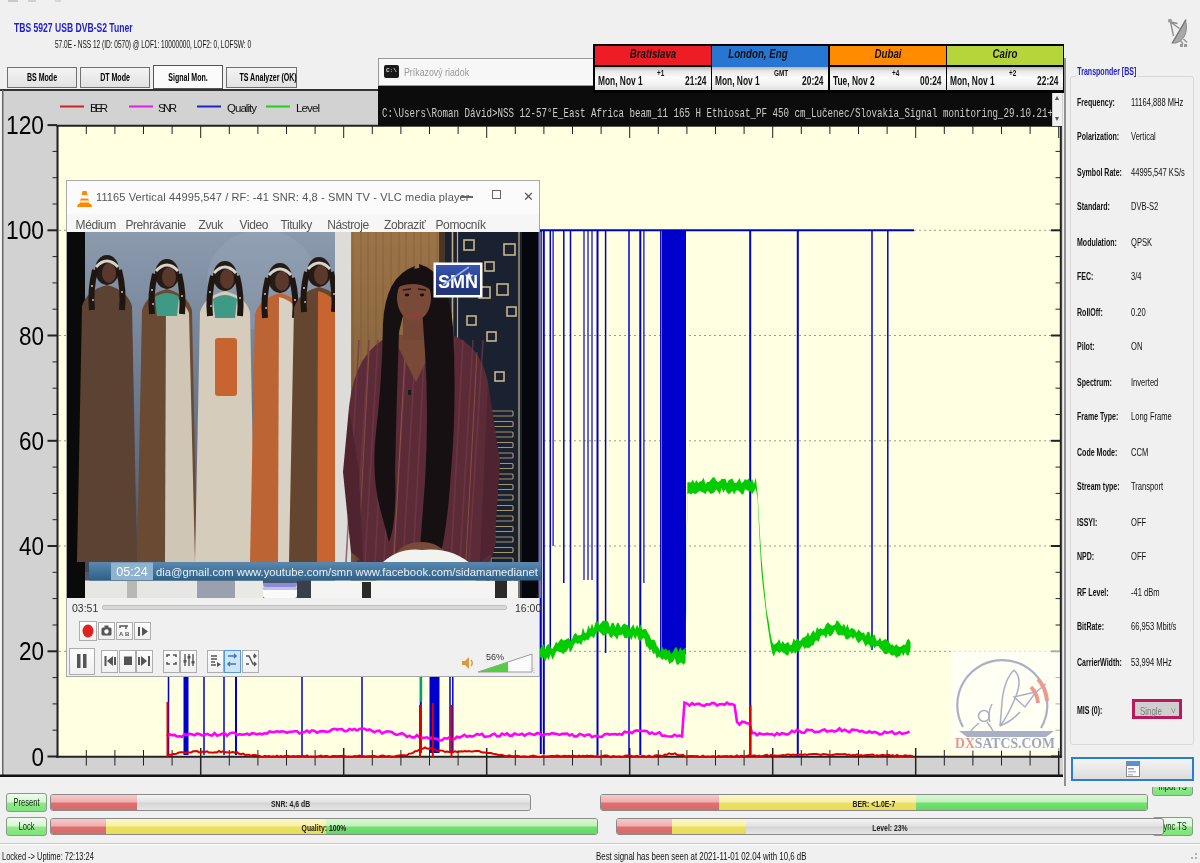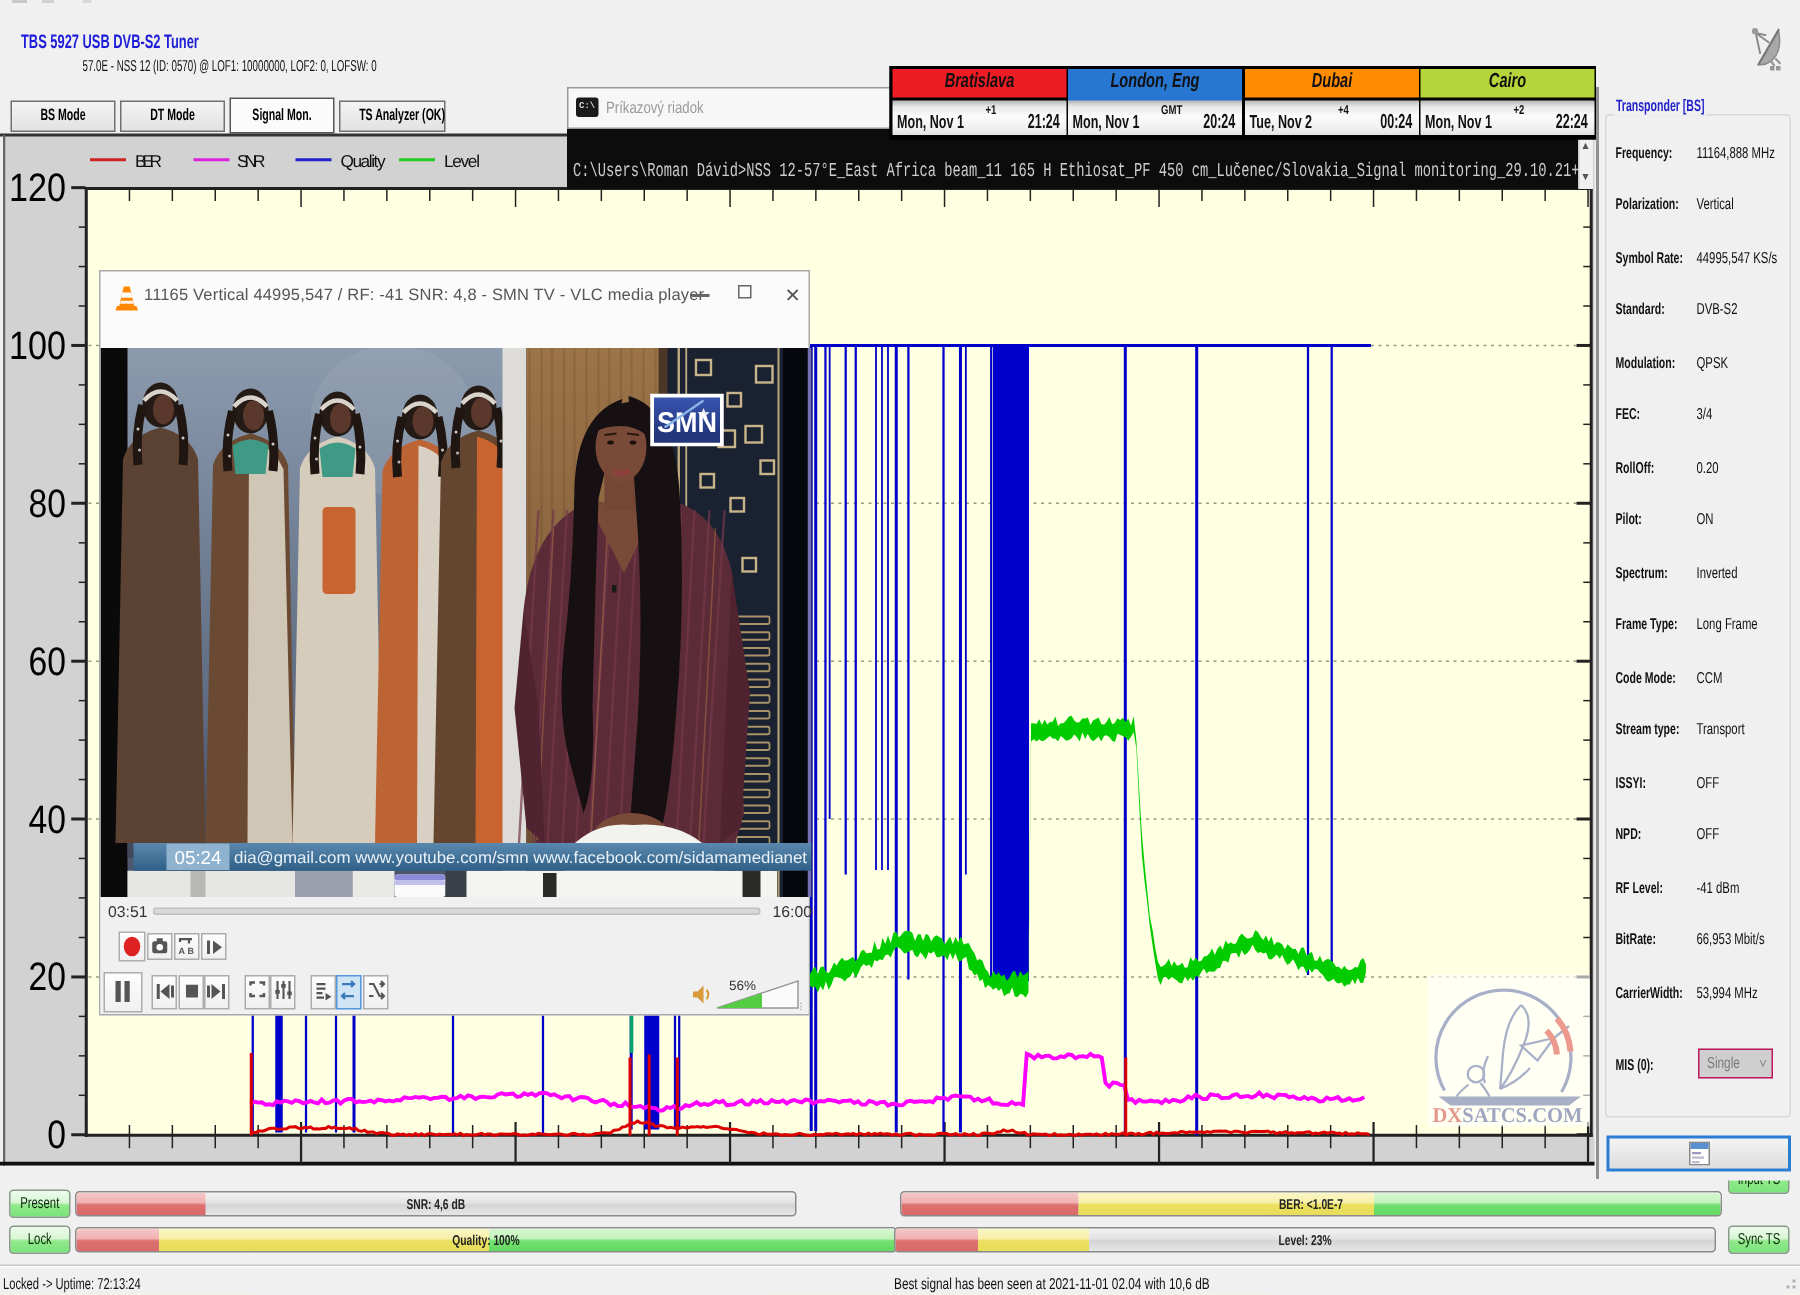--- a/index.html
+++ b/index.html
@@ -283,21 +283,21 @@
 <div class="abs" style="left:593px;top:44px;width:471px;height:49px;background:#000;z-index:6;border:1px solid #000">
 
  <div class="abs" style="left:1px;top:1px;width:116px;height:19px;background:#ee1c25;text-align:center;line-height:19px">
    <span style="display:block;transform:scaleX(0.72);font:bold italic 13.5px 'Liberation Sans',sans-serif;color:#111">Bratislava</span>
     </div>
  <div class="abs" style="left:1px;top:22px;width:116px;height:23px;background:linear-gradient(#b5b5b5 0%,#e8e8e8 18%,#fbfbfb 45%,#f2f2f2 75%,#e0e0e0 100%)">
    <span class="abs cx" style="left:3px;top:7px;font:bold 12.5px 'Liberation Sans',sans-serif;color:#111;transform:scaleX(0.67)">Mon, Nov 1</span>
    <span class="abs cx" style="left:62px;top:1px;font:bold 8.5px 'Liberation Sans',sans-serif;color:#111;transform:scaleX(0.75)">+1</span>
    <span class="abs" style="right:4px;top:6px;font:bold 13.5px 'Liberation Sans',sans-serif;color:#111;white-space:nowrap;transform:scaleX(0.62);transform-origin:100% 50%">21:24</span>
     </div>
- <div class="abs" style="left:118px;top:1px;width:116px;height:23px;background:#2776d2;text-align:center;line-height:19px">
+ <div class="abs" style="left:118px;top:1px;width:116px;height:23px;background:#2776d2;line-height:19px">
    <span style="display:block;transform:scaleX(0.72);font:bold italic 13.5px 'Liberation Sans',sans-serif;color:#111">London, Eng</span>
     </div>
  <div class="abs" style="left:118px;top:22px;width:116px;height:23px;background:linear-gradient(#b5b5b5 0%,#e8e8e8 18%,#fbfbfb 45%,#f2f2f2 75%,#e0e0e0 100%)">
    <span class="abs cx" style="left:3px;top:7px;font:bold 12.5px 'Liberation Sans',sans-serif;color:#111;transform:scaleX(0.67)">Mon, Nov 1</span>
    <span class="abs cx" style="left:62px;top:1px;font:bold 8.5px 'Liberation Sans',sans-serif;color:#111;transform:scaleX(0.75)">GMT</span>
    <span class="abs" style="right:4px;top:6px;font:bold 13.5px 'Liberation Sans',sans-serif;color:#111;white-space:nowrap;transform:scaleX(0.62);transform-origin:100% 50%">20:24</span>
     </div>
  <div class="abs" style="left:236px;top:1px;width:116px;height:19px;background:#ff8c00;text-align:center;line-height:19px">
    <span style="display:block;transform:scaleX(0.72);font:bold italic 13.5px 'Liberation Sans',sans-serif;color:#111">Dubai</span>
     </div>
@@ -349,21 +349,21 @@
 <div class="rlab" style="top:550px;z-index:4">NPD:</div>
 <div class="rval" style="top:550px;z-index:4">OFF</div>
 <div class="rlab" style="top:586px;z-index:4">RF Level:</div>
 <div class="rval" style="top:586px;z-index:4">-41 dBm</div>
 <div class="rlab" style="top:620px;z-index:4">BitRate:</div>
 <div class="rval" style="top:620px;z-index:4">66,953 Mbit/s</div>
 <div class="rlab" style="top:656px;z-index:4">CarrierWidth:</div>
 <div class="rval" style="top:656px;z-index:4">53,994 MHz</div>
 
 <div class="rlab" style="top:704px;z-index:4">MIS (0):</div>
-<div class="abs" style="left:1132px;top:699px;width:50px;height:20px;background:#cfcfcf;border:1px solid #be185d;z-index:4">
+<div class="abs" style="left:1132px;top:699px;width:50px;height:20px;background:#cfcfcf;border:3px solid #be185d;z-index:4">
  <span class="cx" style="position:absolute;left:5px;top:3px;font:10.5px 'Liberation Sans',sans-serif;color:#7a7a7a;transform:scaleX(0.75)">Single</span>
  <span style="position:absolute;right:3px;top:4px;font:9px 'Liberation Sans',sans-serif;color:#888">˅</span>
   </div>
 <div class="abs" style="left:1071px;top:757px;width:123px;height:24px;background:linear-gradient(#f4f4f4,#dcdcdc);border:2px solid #2b7cd3;z-index:4">
  <svg style="position:absolute;left:53px;top:2px" width="14" height="16" viewBox="0 0 14 16">
   <rect x="0.5" y="0.5" width="13" height="15" fill="#fff" stroke="#888"></rect>
   <rect x="1" y="1" width="12" height="4" fill="#5a8fd0"></rect>
   <rect x="2" y="7" width="6" height="1.5" fill="#99b"></rect>
       <rect x="2" y="10" width="8" height="1.5" fill="#bbc"></rect>
       <rect x="2" y="13" width="5" height="1.5" fill="#bbc"></rect>
@@ -391,21 +391,21 @@
  <div class="seg segy" style="left:55px;width:220px"></div>
  <div class="seg segg" style="left:275px;width:273px"></div>
     <b>Quality: 100%</b>
   </div>
 <div class="bar" style="left:600px;top:794px;width:548px">
  <div class="seg segr" style="left:0;width:118px"></div>
  <div class="seg segy" style="left:118px;width:197px"></div>
  <div class="seg segg" style="left:315px;width:233px"></div>
     <b>BER: &lt;1.0E-7</b>
   </div>
-<div class="bar" style="left:596px;top:818px;width:548px">
+<div class="bar" style="left:616px;top:818px;width:548px">
  <div class="seg segr" style="left:0;width:55px"></div>
  <div class="seg segy" style="left:55px;width:74px"></div>
     <b>Level: 23%</b>
   </div>
 <div class="abs" style="left:0;top:843px;width:1200px;height:1px;background:#c8c8c8"></div>
 <div class="abs" style="left:0;top:844px;width:1200px;height:1px;background:#ffffff"></div>
 <div class="abs cx" style="left:2px;top:850px;font:10.5px 'Liberation Sans',sans-serif;color:#111;transform:scaleX(0.71)">Locked -&gt; Uptime: 72:13:24</div>
 <div class="abs cx" style="left:596px;top:850px;font:10.5px 'Liberation Sans',sans-serif;color:#111;transform:scaleX(0.75)">Best signal has been seen at 2021-11-01 02.04 with 10,6 dB</div>
 <svg class="abs" style="left:1188px;top:850px" width="10" height="10">
     <g fill="#b0b0b0">
@@ -419,20 +419,30 @@
  <svg class="abs" style="left:9px;top:8px" width="17" height="19" viewBox="0 0 17 19">
   <path d="M 6.5,2 L 10.5,2 L 13.5,15 L 3.5,15 Z" fill="#ff8800"></path>
   <path d="M 5.6,6 L 11.4,6 L 12.2,9.5 L 4.8,9.5 Z" fill="#fff"></path>
   <path d="M 4.6,11.5 L 12.6,11.5 L 13,13.5 L 4,13.5 Z" fill="#fff" opacity="0.9"></path>
   <path d="M 2,15 L 15,15 L 16,18 L 1,18 Z" fill="#ff8800"></path>
  </svg>
  <div class="abs" style="left:29px;top:10px;font:11px 'Liberation Sans',sans-serif;color:#555;letter-spacing:0.12px;white-space:nowrap">11165 Vertical 44995,547 / RF: -41 SNR: 4,8 - SMN TV - VLC media player</div>
  <div class="abs" style="left:394px;top:15px;width:12px;height:2px;background:#666"></div>
  <div class="abs" style="left:425px;top:9px;width:9px;height:9px;border:1.5px solid #666"></div>
  <div class="abs" style="left:456px;top:8px;font:13px 'Liberation Sans',sans-serif;color:#555">✕</div>
+ <div class="abs" style="left:0;top:33px;width:472px;height:18px;background:#f6f6f6">
+      <span class="abs" style="left:8.6px;top:4px;font:12px 'Liberation Sans',sans-serif;color:#555;letter-spacing:-0.4px">Médium</span>
+      <span class="abs" style="left:58.4px;top:4px;font:12px 'Liberation Sans',sans-serif;color:#555;letter-spacing:-0.4px">Prehrávanie</span>
+      <span class="abs" style="left:131.5px;top:4px;font:12px 'Liberation Sans',sans-serif;color:#555;letter-spacing:-0.4px">Zvuk</span>
+      <span class="abs" style="left:172.5px;top:4px;font:12px 'Liberation Sans',sans-serif;color:#555;letter-spacing:-0.4px">Video</span>
+      <span class="abs" style="left:213.4px;top:4px;font:12px 'Liberation Sans',sans-serif;color:#555;letter-spacing:-0.4px">Titulky</span>
+      <span class="abs" style="left:260.2px;top:4px;font:12px 'Liberation Sans',sans-serif;color:#555;letter-spacing:-0.4px">Nástroje</span>
+      <span class="abs" style="left:317px;top:4px;font:12px 'Liberation Sans',sans-serif;color:#555;letter-spacing:-0.4px">Zobraziť</span>
+      <span class="abs" style="left:368.5px;top:4px;font:12px 'Liberation Sans',sans-serif;color:#555;letter-spacing:-0.4px">Pomocník</span>
+    </div>
  <svg class="abs" style="left:0;top:51px" width="474" height="366" viewBox="0 0 474 366">
 <defs>
 <linearGradient id="pg" x1="0" y1="0" x2="0" y2="1">
 <stop offset="0" stop-color="#8c9aae"></stop>
           <stop offset="0.5" stop-color="#68768c"></stop>
           <stop offset="1" stop-color="#49536a"></stop>
         </linearGradient>
 <linearGradient id="wg" x1="0" y1="0" x2="0" y2="1">
 <stop offset="0" stop-color="#9c7448"></stop>
           <stop offset="0.5" stop-color="#85613c"></stop>

